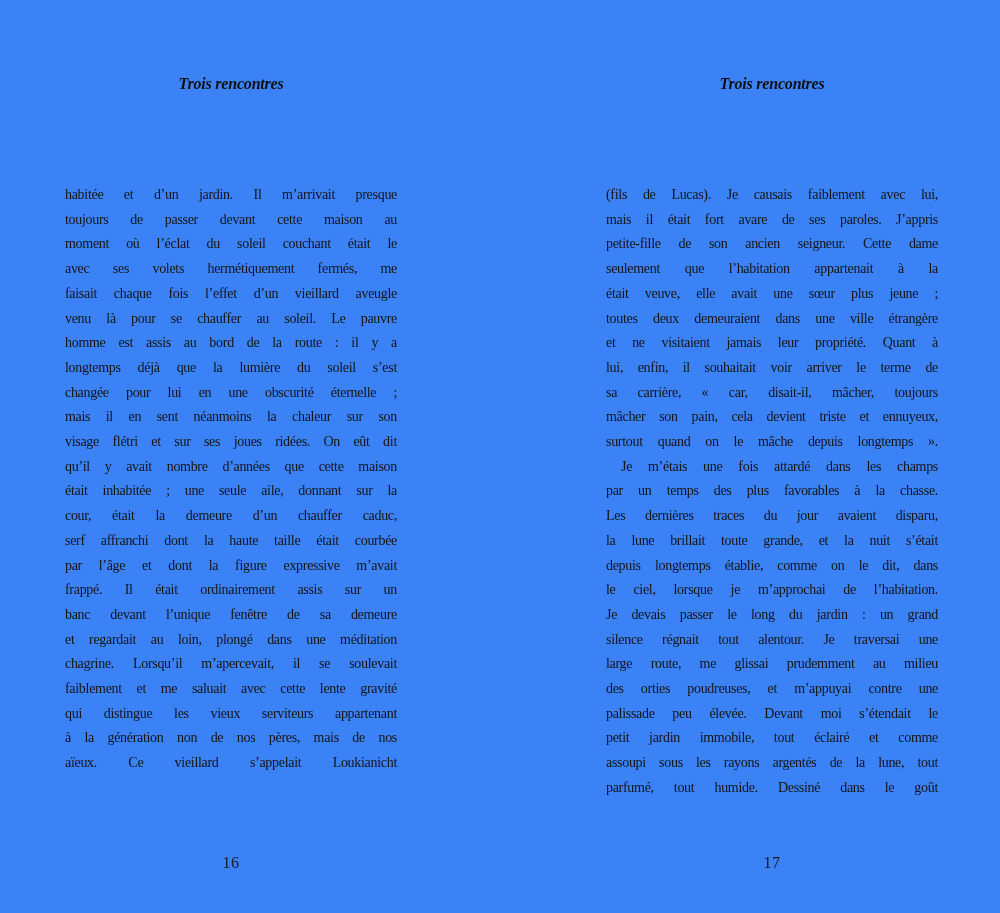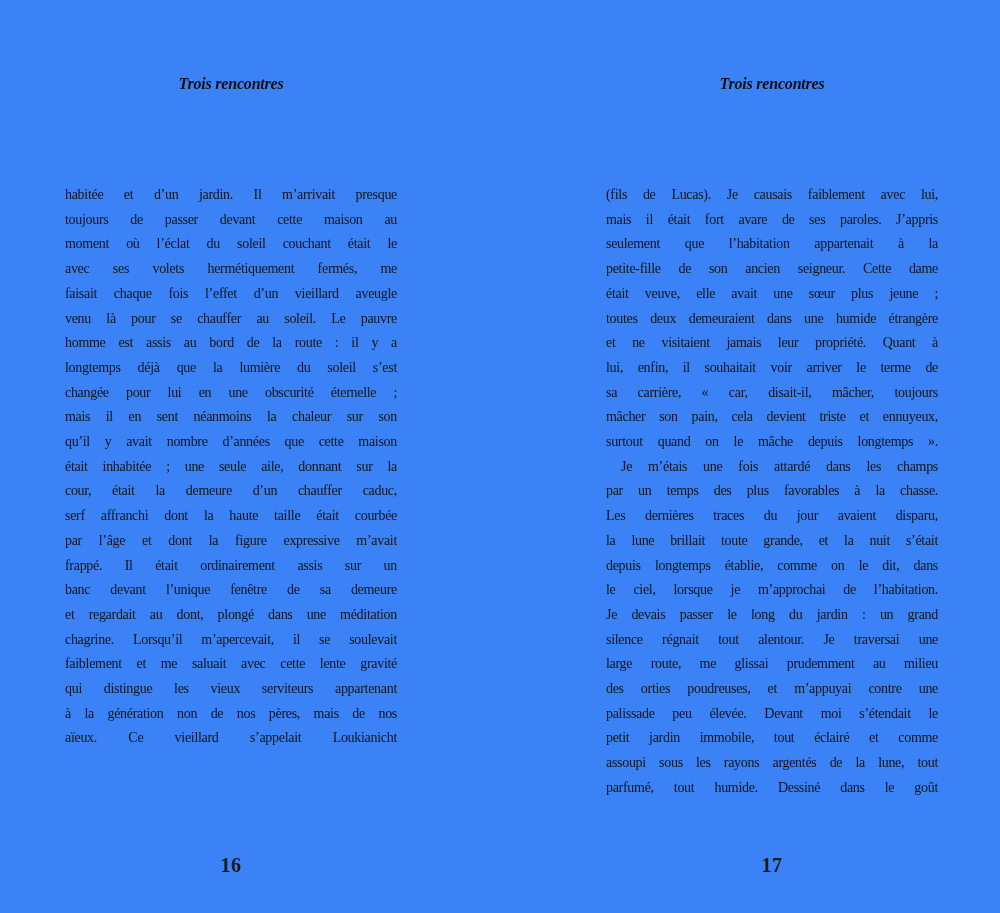--- a/index.html
+++ b/index.html
@@ -53,70 +53,70 @@
   }
   .text-line.indent {
     padding-left: 15px;
   }
   .page-number {
     position: absolute;
     top: 854px;
     left: 0;
     width: 100%;
     text-align: center;
-    font-size: 20px;
+    font-size: 16px;
     letter-spacing: 0.5px;
     color: #1a1a1a;
-    font-weight: bold;
   }
 </style>
 </head>
 <body>
 
 <div class="spread">
 
   <div class="page page-left">
     <div class="running-header">Trois rencontres</div>
     <div class="body-text">
         <div class="text-line">habitée et d’un jardin. Il m’arrivait presque</div>
         <div class="text-line">toujours de passer devant cette maison au</div>
         <div class="text-line">moment où l’éclat du soleil couchant était le</div>
         <div class="text-line">avec ses volets hermétiquement fermés, me</div>
         <div class="text-line">faisait chaque fois l’effet d’un vieillard aveugle</div>
         <div class="text-line">venu là pour se chauffer au soleil. Le pauvre</div>
         <div class="text-line">homme est assis au bord de la route : il y a</div>
         <div class="text-line">longtemps déjà que la lumière du soleil s’est</div>
         <div class="text-line">changée pour lui en une obscurité éternelle ;</div>
         <div class="text-line">mais il en sent néanmoins la chaleur sur son</div>
+        <div class="text-line">visage flétri et sur ses joues ridées. On eût dit</div>
         <div class="text-line">qu’il y avait nombre d’années que cette maison</div>
         <div class="text-line">était inhabitée ; une seule aile, donnant sur la</div>
         <div class="text-line">cour, était la demeure d’un chauffer caduc,</div>
         <div class="text-line">serf affranchi dont la haute taille était courbée</div>
         <div class="text-line">par l’âge et dont la figure expressive m’avait</div>
         <div class="text-line">frappé. Il était ordinairement assis sur un</div>
         <div class="text-line">banc devant l’unique fenêtre de sa demeure</div>
-        <div class="text-line">et regardait au dont, plongé dans une méditation</div>
+        <div class="text-line">et regardait au loin, plongé dans une méditation</div>
         <div class="text-line">chagrine. Lorsqu’il m’apercevait, il se soulevait</div>
         <div class="text-line">faiblement et me saluait avec cette lente gravité</div>
         <div class="text-line">qui distingue les vieux serviteurs appartenant</div>
         <div class="text-line">à la génération non de nos pères, mais de nos</div>
         <div class="text-line">aïeux. Ce vieillard s’appelait Loukianicht</div>
       </div>
     <div class="page-number">16</div>
   </div>
 
   <div class="page page-right">
     <div class="running-header">Trois rencontres</div>
     <div class="body-text">
         <div class="text-line">(fils de Lucas). Je causais faiblement avec lui,</div>
         <div class="text-line">mais il était fort avare de ses paroles. J’appris</div>
+        <div class="text-line">petite-fille de son ancien seigneur. Cette dame</div>
         <div class="text-line">seulement que l’habitation appartenait à la</div>
-        <div class="text-line">petite-fille de son ancien seigneur. Cette dame</div>
         <div class="text-line">était veuve, elle avait une sœur plus jeune ;</div>
-        <div class="text-line">toutes deux demeuraient dans une humide étrangère</div>
+        <div class="text-line">toutes deux demeuraient dans une ville étrangère</div>
         <div class="text-line">et ne visitaient jamais leur propriété. Quant à</div>
         <div class="text-line">lui, enfin, il souhaitait voir arriver le terme de</div>
         <div class="text-line">sa carrière, « car, disait-il, mâcher, toujours</div>
         <div class="text-line">mâcher son pain, cela devient triste et ennuyeux,</div>
         <div class="text-line">surtout quand on le mâche depuis longtemps ».</div>
         <div class="text-line indent">Je m’étais une fois attardé dans les champs</div>
         <div class="text-line">par un temps des plus favorables à la chasse.</div>
         <div class="text-line">Les dernières traces du jour avaient disparu,</div>
         <div class="text-line">la lune brillait toute grande, et la nuit s’était</div>
         <div class="text-line">depuis longtemps établie, comme on le dit, dans</div>

